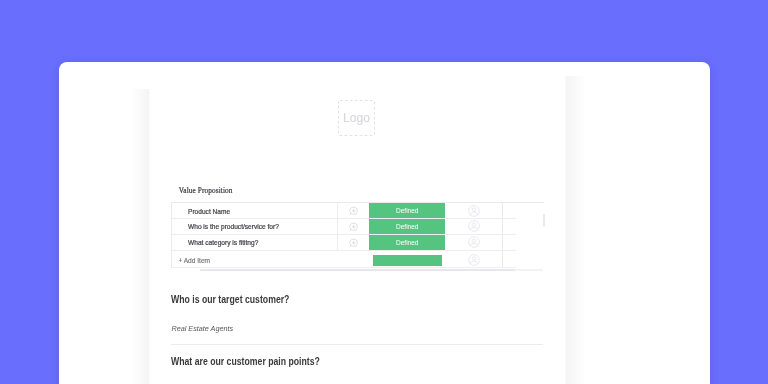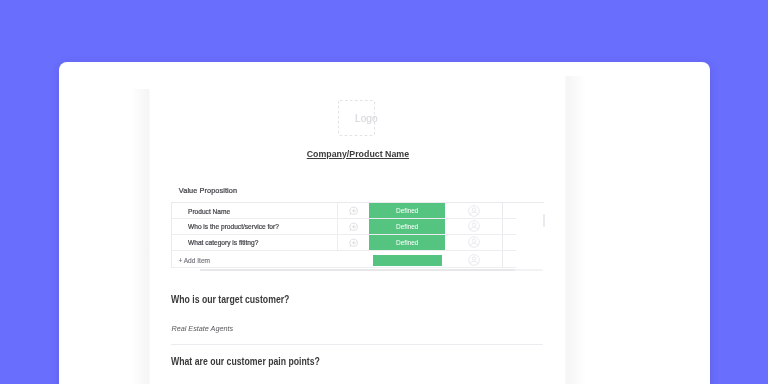--- a/index.html
+++ b/index.html
@@ -12,31 +12,31 @@
         box-shadow:0 2px 10px rgba(30,30,90,0.16);}
   .shadow-left{position:absolute;left:72px;top:27px;width:19px;height:313px;
      background:linear-gradient(to right,rgba(20,20,45,0.0) 0%,rgba(20,20,45,0.042) 92%,rgba(20,20,45,0.01) 100%);}
   .shadow-right{position:absolute;left:506px;top:14px;width:21px;height:326px;
      background:linear-gradient(to right,rgba(20,20,45,0.012) 0%,rgba(20,20,45,0.042) 8%,rgba(20,20,45,0.0) 100%);}
   #page{position:absolute;left:-1px;top:-1px;width:652px;height:340px;}
 
   
   .logo-box{position:absolute;left:280px;top:39px;width:37px;height:36px;box-sizing:border-box;}
   .logo-box svg{position:absolute;left:0;top:0;width:37px;height:36px;}
-  .logo-box span{position:absolute;left:17px;right:0;top:50%;transform:translateY(-50%);
-     font-size:10px;color:#d7d7dc;-webkit-text-stroke:0.15px #d7d7dc;letter-spacing:0.1px;}
+  .logo-box span{position:absolute;left:0;right:0;top:50%;transform:translateY(-50%);
+     text-align:center;font-size:12px;color:#d7d7dc;-webkit-text-stroke:0.15px #d7d7dc;letter-spacing:0.1px;}
   .doc-title{position:absolute;left:113.4px;top:86.6px;width:372.4px;text-align:center;
      font-size:9.8px;font-weight:bold;color:#3c3c3c;}
   .doc-title u{display:inline-block;transform:scaleX(0.9);
      text-decoration:underline;text-underline-offset:1px;
      text-decoration-thickness:1px;}
 
   
   .sec-label{position:absolute;left:120.8px;top:124.5px;font-size:7.3px;color:#3e3e44;-webkit-text-stroke:0.22px #3e3e44;
-     letter-spacing:0.1px;}
+     letter-spacing:0.1px;font-family:Liberation Serif, serif;}
 
   
   .tbl{position:absolute;left:113.4px;top:141.4px;width:345px;height:65.7px;
      border-top:1px solid #e9e9ee;border-left:1px solid #e9e9ee;
      border-bottom:1px solid #efeff3;box-sizing:border-box;}
   .tbl-top-ext{position:absolute;left:458.4px;top:141.4px;width:27.6px;height:1px;
      background:#e9e9ee;}
   .trow{display:flex;box-sizing:border-box;border-bottom:1px solid #ededf1;}
   .trow.r1{height:15.6px;} .trow.r2,.trow.r3{height:16px;}
   .c-name{width:165.5px;display:flex;align-items:center;padding-left:15.6px;box-sizing:border-box;
@@ -80,23 +80,20 @@
 
     <div id="page">
 
       <div class="logo-box">
         <svg viewBox="0 0 37 36">
             <rect x="0.5" y="0.5" width="36" height="35" rx="1.5" fill="none" stroke="#e2e2e6" stroke-width="1" stroke-dasharray="2.6 2.4"></rect>
           </svg>
         <span>Logo</span>
       </div>
 
-      <div class="doc-title">
-        <u>Company/Product Name</u>
-      </div>
 
       <div class="sec-label">Value Proposition</div>
 
       <div class="tbl-top-ext"></div>
       <div class="tbl">
         <div class="trow r1">
           <div class="c-name">Product Name</div>
           <div class="c-cmt">
               <svg class="ico ico-cmt" viewBox="0 0 20 20" fill="none">
                 <path d="M10 2.3a7.7 7.7 0 0 1 0 15.4 7.7 7.7 0 0 1-5.1-1.94L2.1 17.9l1.2-3.1A7.7 7.7 0 0 1 10 2.3z" stroke="#d6d6dd" stroke-width="1.6" stroke-linejoin="round"></path>

